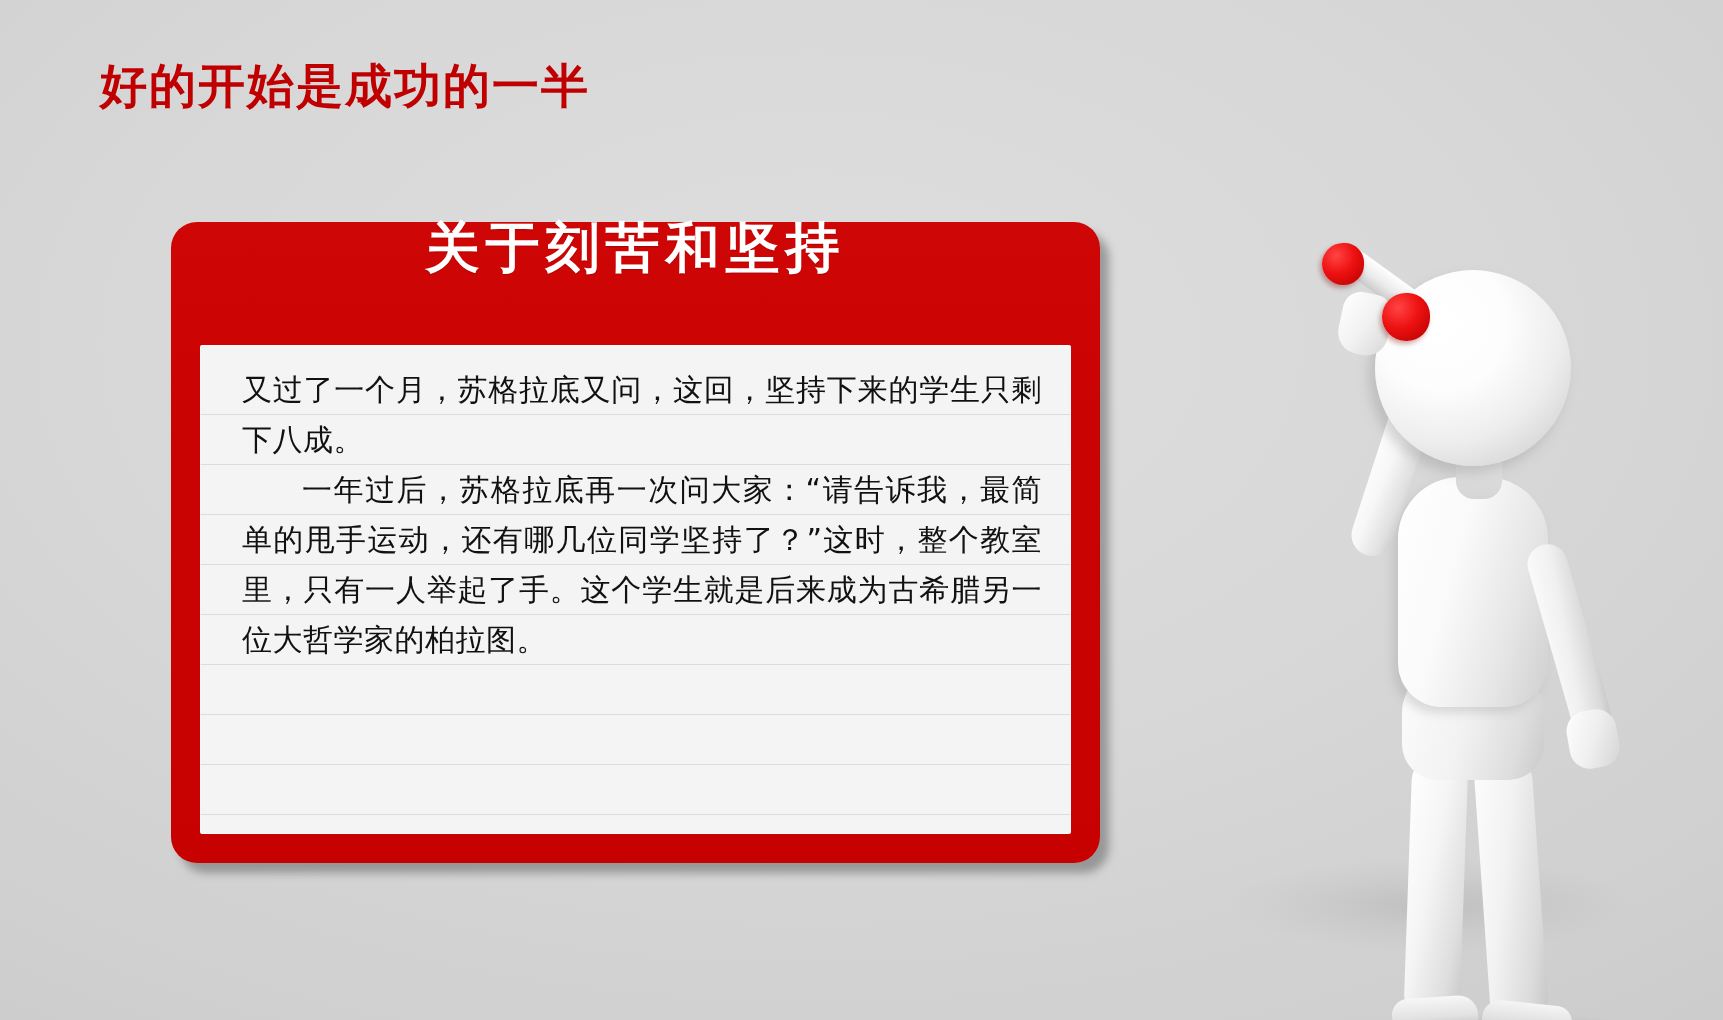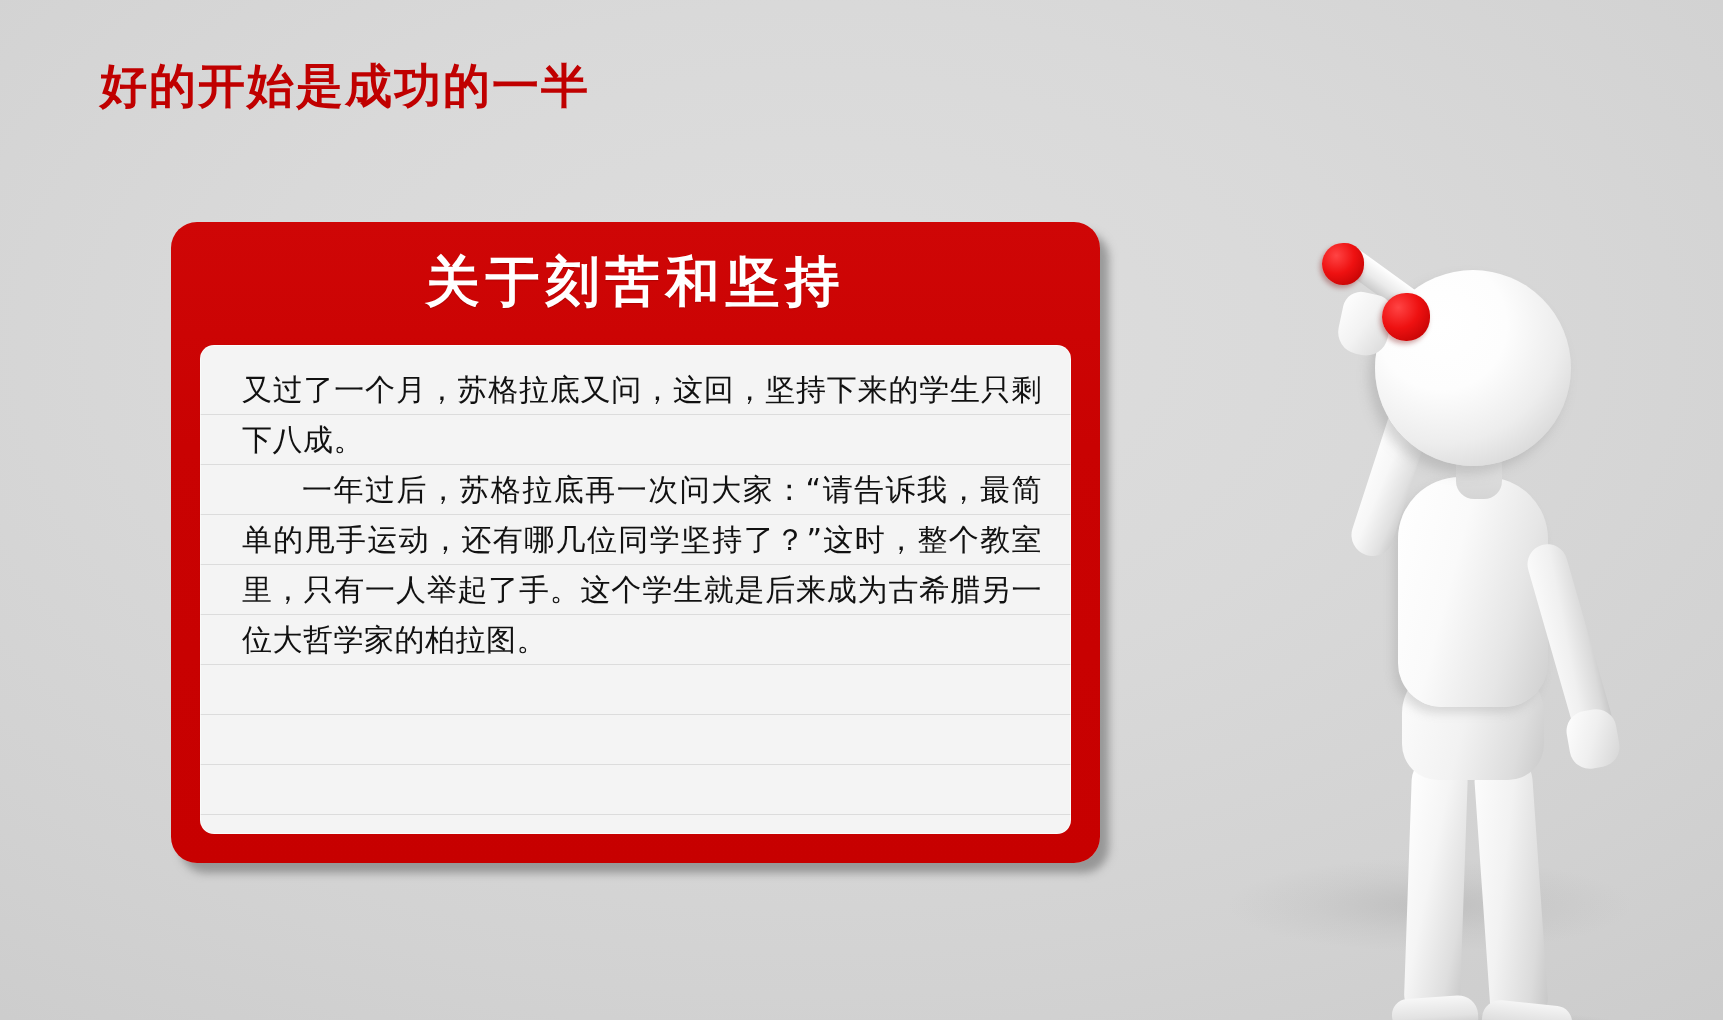--- a/index.html
+++ b/index.html
@@ -60,22 +60,22 @@
     box-shadow: 9px 10px 9px rgba(100,100,100,0.55);
   }
 
   .card-header {
     position: absolute;
     left: 0;
     top: 0;
     width: 100%;
     height: 120px;
     display: flex;
-    align-items: center;
     justify-content: center;
+    font-family: Liberation Mono, monospace;
   }
   .card-header-title {
     color: #ffffff;
     font-size: 54px;
     font-weight: bold;
     letter-spacing: 6px;
     line-height: 1.1;
     text-shadow: 0 1px 1px rgba(120,0,0,0.35);
   }
 
@@ -88,21 +88,21 @@
     height: 489px;
     background-color: #f4f4f4;
     background-image: repeating-linear-gradient(
         to bottom,
         rgba(0,0,0,0) 0px,
         rgba(0,0,0,0) 49px,
         #dcdcdc 49px,
         #dcdcdc 50px
     );
     background-position: 0 20px;
-    border-radius: 14px;
+    border-radius: 2px;
     box-shadow: inset 0 0 0 1px rgba(255,255,255,0.6);
     overflow: hidden;
   }
 
   .note-text {
     position: absolute;
     left: 42px;
     top: 20px;
     width: 800px;
     font-size: 30px;

